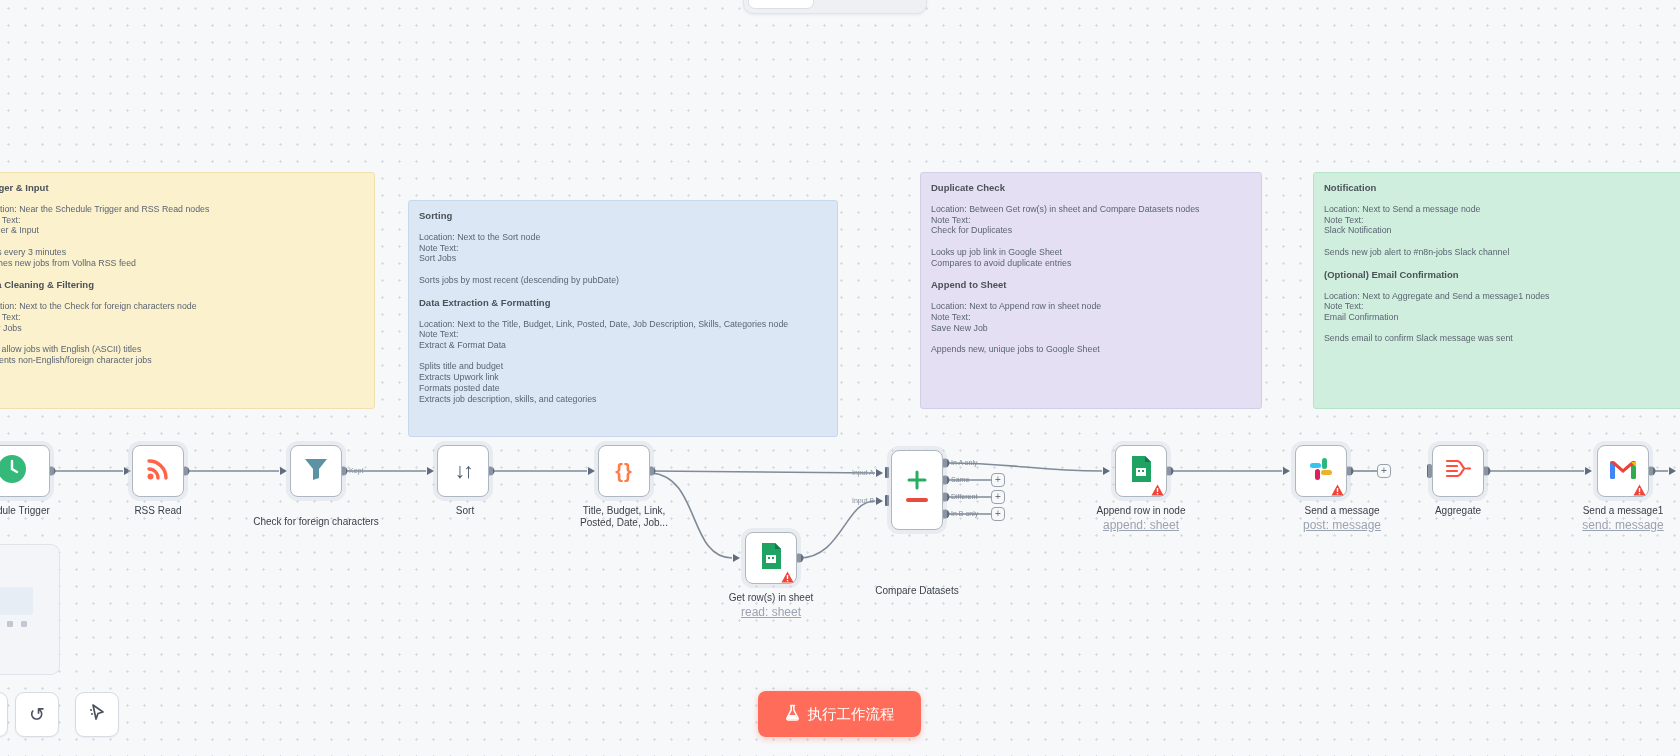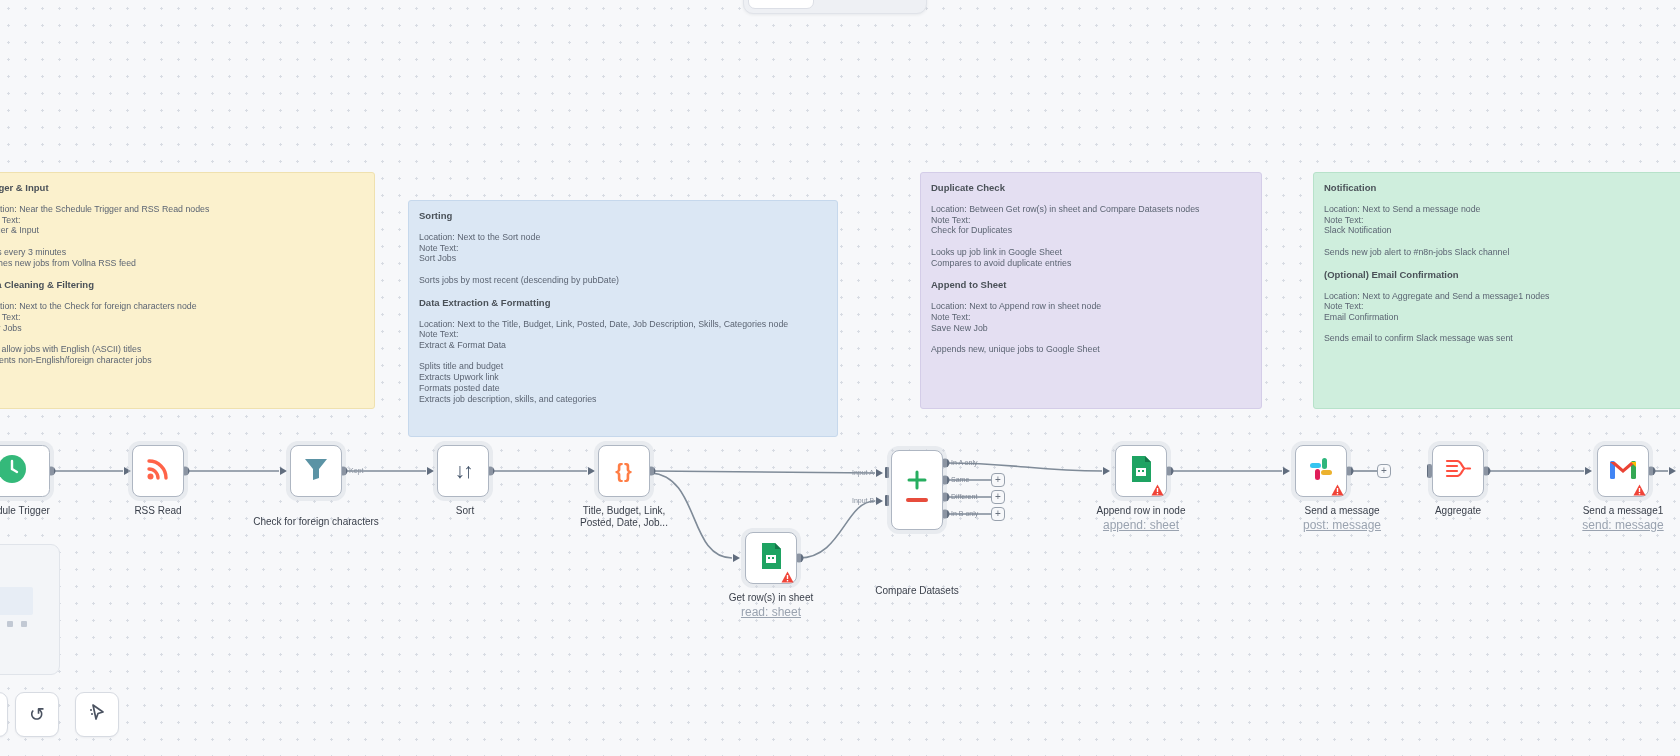--- a/index.html
+++ b/index.html
@@ -426,14 +426,23 @@
   <div class="ctl-btn" style="left:75px;">
     <span>
       <svg width="18" height="18" viewBox="0 0 18 18">
           <path d="M5,2 L15,9 L10,10.5 L8,16 Z" fill="none" stroke="#4a5260" stroke-width="1.7" stroke-linejoin="round"></path>
           <line x1="2" y1="7" x2="4" y2="7" stroke="#4a5260" stroke-width="1.5"></line>
           <line x1="3" y1="11" x2="5" y2="11" stroke="#4a5260" stroke-width="1.5"></line>
         </svg>
     </span>
   </div>
 
+  <button class="exec-btn">
+    <span>
+      <svg width="15" height="17" viewBox="0 0 15 17">
+          <path d="M5.5,1.5 L9.5,1.5 M6.2,1.5 L6.2,6 L2,14 A1.4,1.4 0 0 0 3.3,16 L11.7,16 A1.4,1.4 0 0 0 13,14 L8.8,6 L8.8,1.5" fill="none" stroke="#ffffff" stroke-width="1.6" stroke-linecap="round" stroke-linejoin="round"></path>
+          <path d="M4.2,11 L10.8,11 L12.4,14.2 A0.8,0.8 0 0 1 11.7,15.2 L3.3,15.2 A0.8,0.8 0 0 1 2.6,14.2 Z" fill="#ffffff"></path>
+        </svg>
+    </span>
+    <span>执行工作流程</span>
+  </button>
 
 </div>
 
 </body></html>

